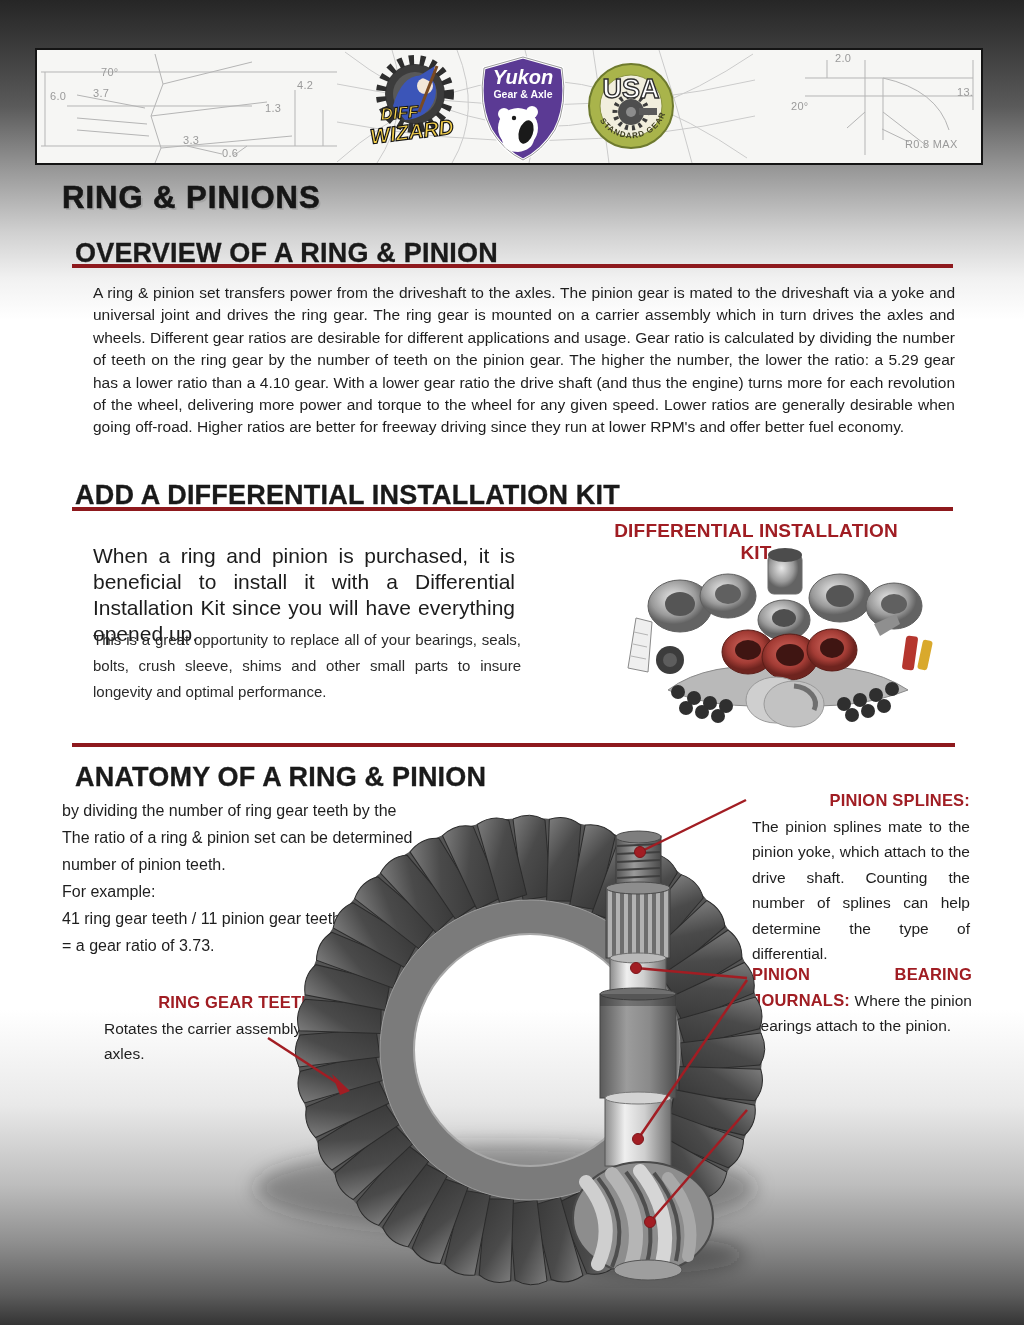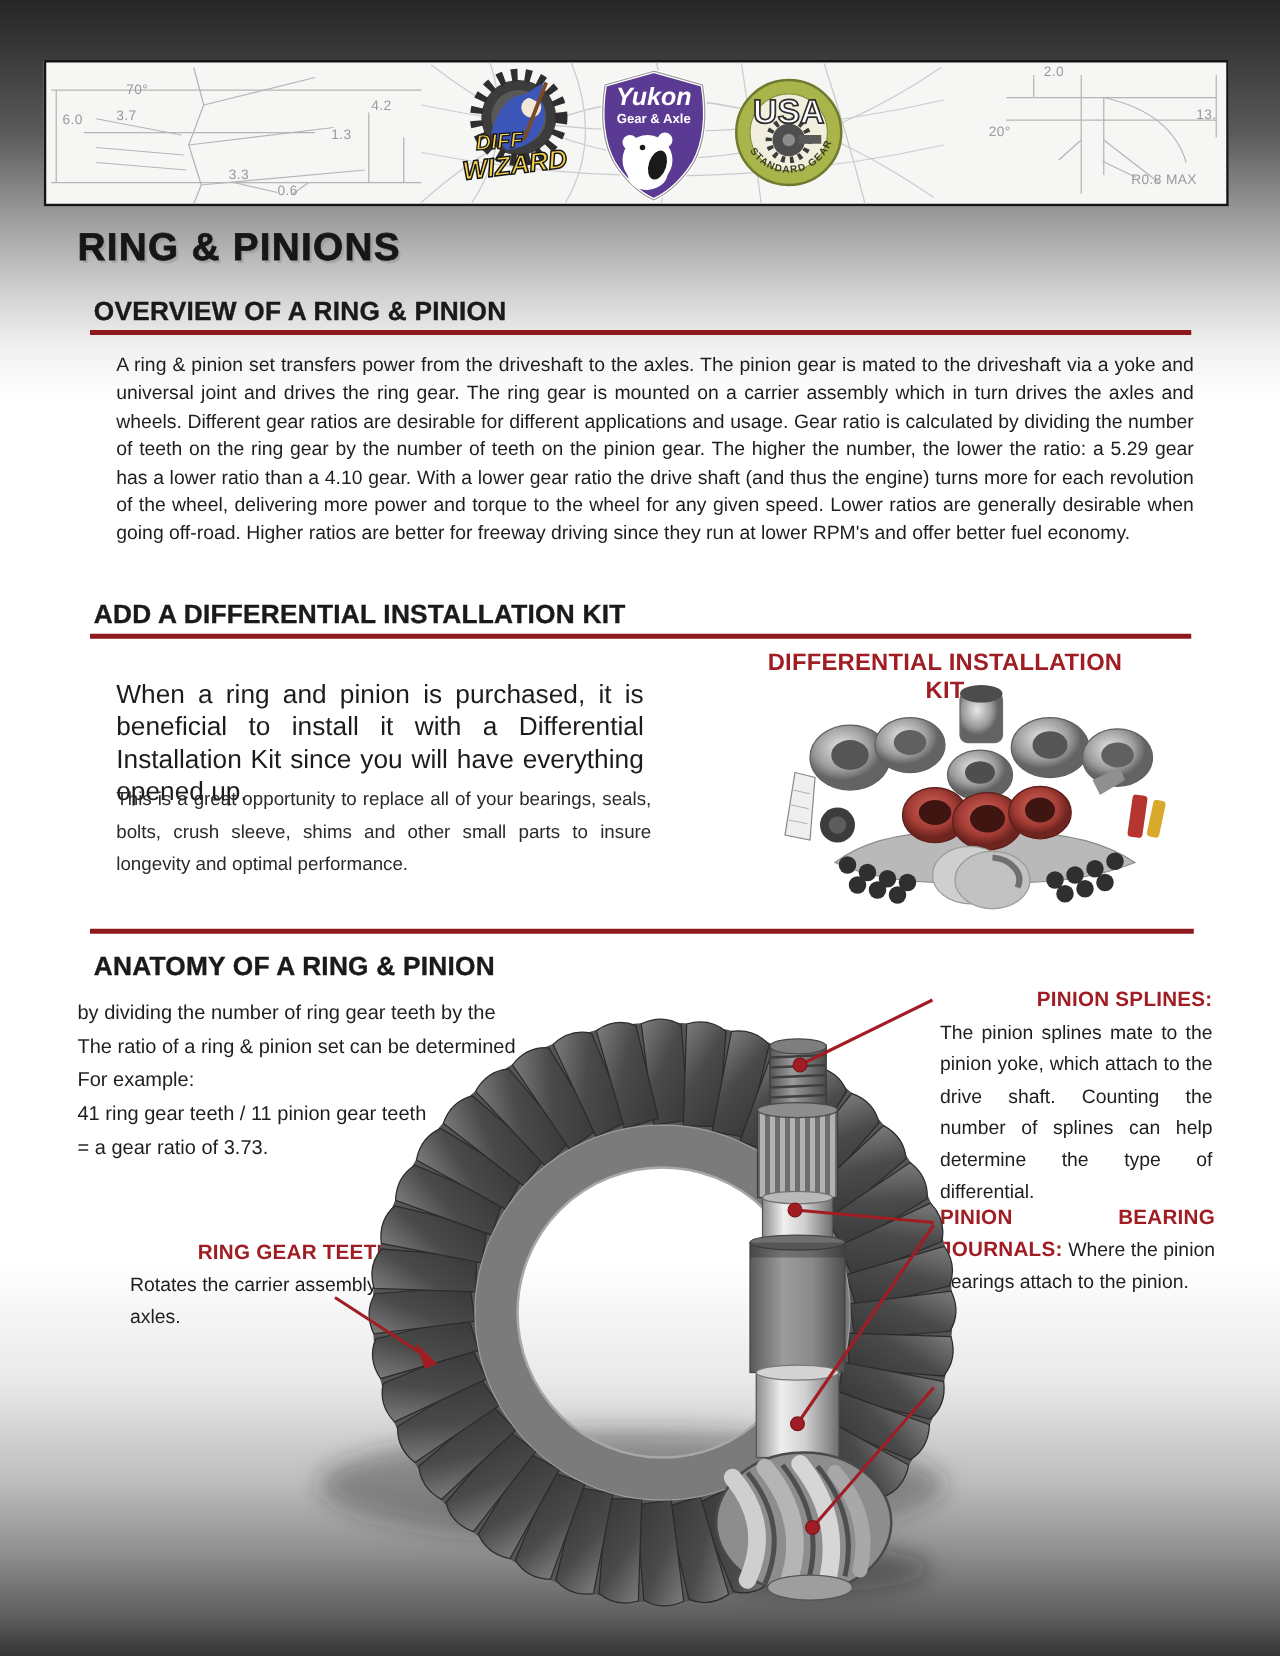--- a/index.html
+++ b/index.html
@@ -13,21 +13,21 @@
   }
   
   .hdr-box{position:absolute;left:35px;top:48px;width:944px;height:113px;
     background:#f6f6f4;border:2px solid #141414;}
   .hdr-box svg{position:absolute;left:0;top:0;}
   .dim{position:absolute;font-size:11px;color:#9a9a9a;letter-spacing:.3px;}
   
   .page-title{position:absolute;left:62px;top:180px;font-size:31px;font-weight:bold;
     letter-spacing:1px;color:#161616;text-shadow:2px 2px 0 rgba(150,150,150,.55);
     -webkit-text-stroke:.6px #161616;}
-  .sec-head{position:absolute;font-size:21px;font-weight:bold;letter-spacing:.2px;color:#1a1a1a;
+  .sec-head{position:absolute;font-size:27px;font-weight:bold;letter-spacing:.2px;color:#1a1a1a;
     -webkit-text-stroke:.3px #1a1a1a;}
   .rule{position:absolute;height:4px;background:#8e191d;}
   
   .body-txt{position:absolute;font-size:15.5px;line-height:22.4px;text-align:justify;color:#1e1e1e;}
   .kit-bold{position:absolute;font-size:21px;line-height:26px;font-weight:normal;text-align:justify;}
   .kit-reg{position:absolute;font-size:15px;line-height:26px;text-align:justify;color:#2a2a2a;}
   .kit-label{position:absolute;left:598px;top:520px;width:316px;text-align:center;
     font-size:19px;font-weight:bold;color:#a01d23;letter-spacing:.2px;}
   .intro{position:absolute;left:62px;top:797px;font-size:16px;line-height:27px;color:#1e1e1e;}
   .intro div{white-space:nowrap;}
@@ -234,20 +234,21 @@
       <path d="M266 84 L288 74 L292 84 L272 96 Z" fill="#8f8f8f"></path>
     </g>
   </svg>
 
   <div class="rule" style="left:72px;top:743px;width:883px;"></div>
   <div class="sec-head" style="left:75px;top:762px;">ANATOMY OF A RING &amp; PINION</div>
 
   <div class="intro">
     <div>by dividing the number of ring gear teeth by the</div>
     <div>The ratio of a ring &amp; pinion set can be determined</div>
+    <div>number of pinion teeth.</div>
     <div>For example:</div>
     <div>41 ring gear teeth / 11 pinion gear teeth</div>
     <div>= a gear ratio of 3.73.</div>
   </div>
 
   <div class="callout" style="left:752px;top:788px;width:218px;">
     <span class="co-label block">PINION SPLINES:</span>
     <span>The pinion splines mate to the pinion yoke, which attach to the drive shaft. Counting the number of splines can help determine the type of differential.</span>
   </div>
   <div class="callout" style="left:752px;top:962px;width:220px;">

